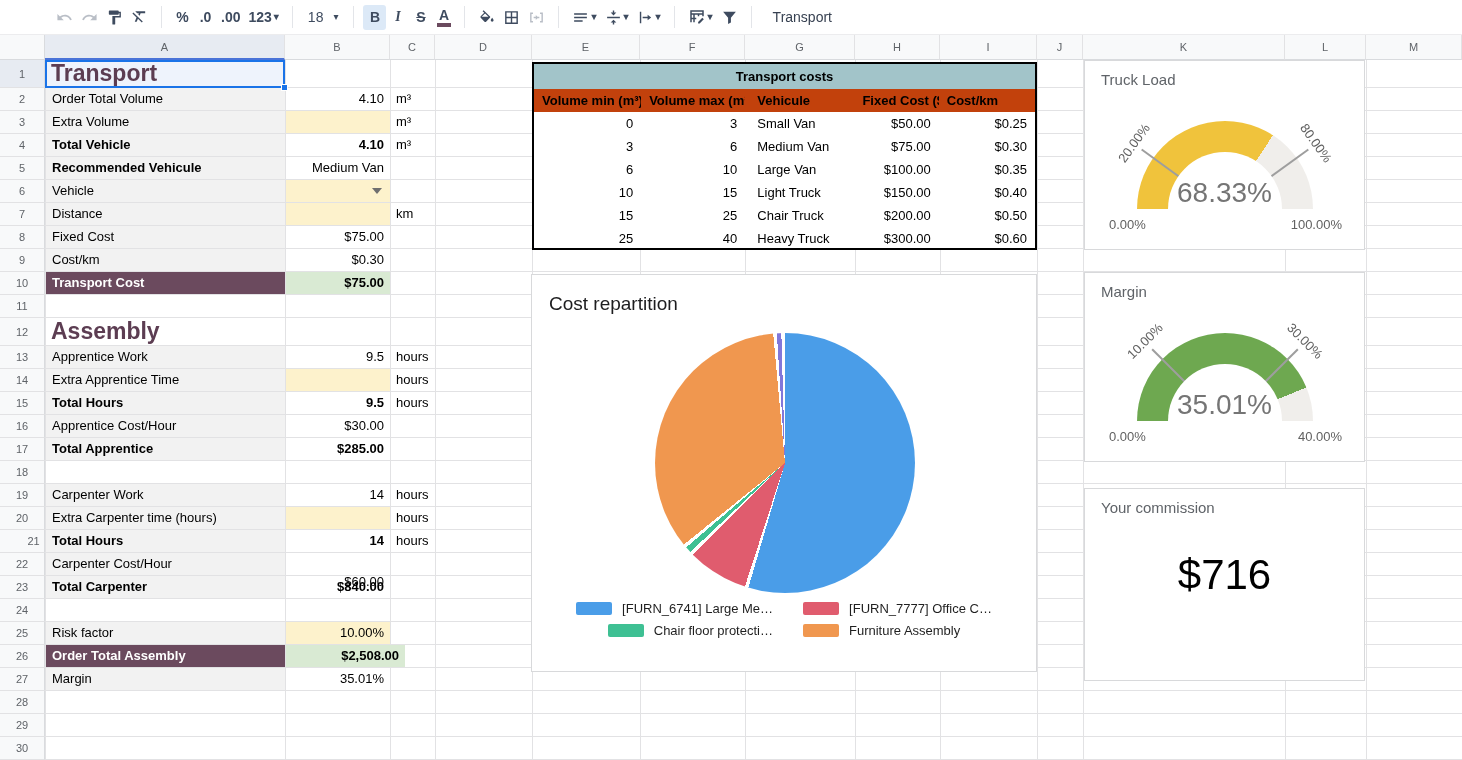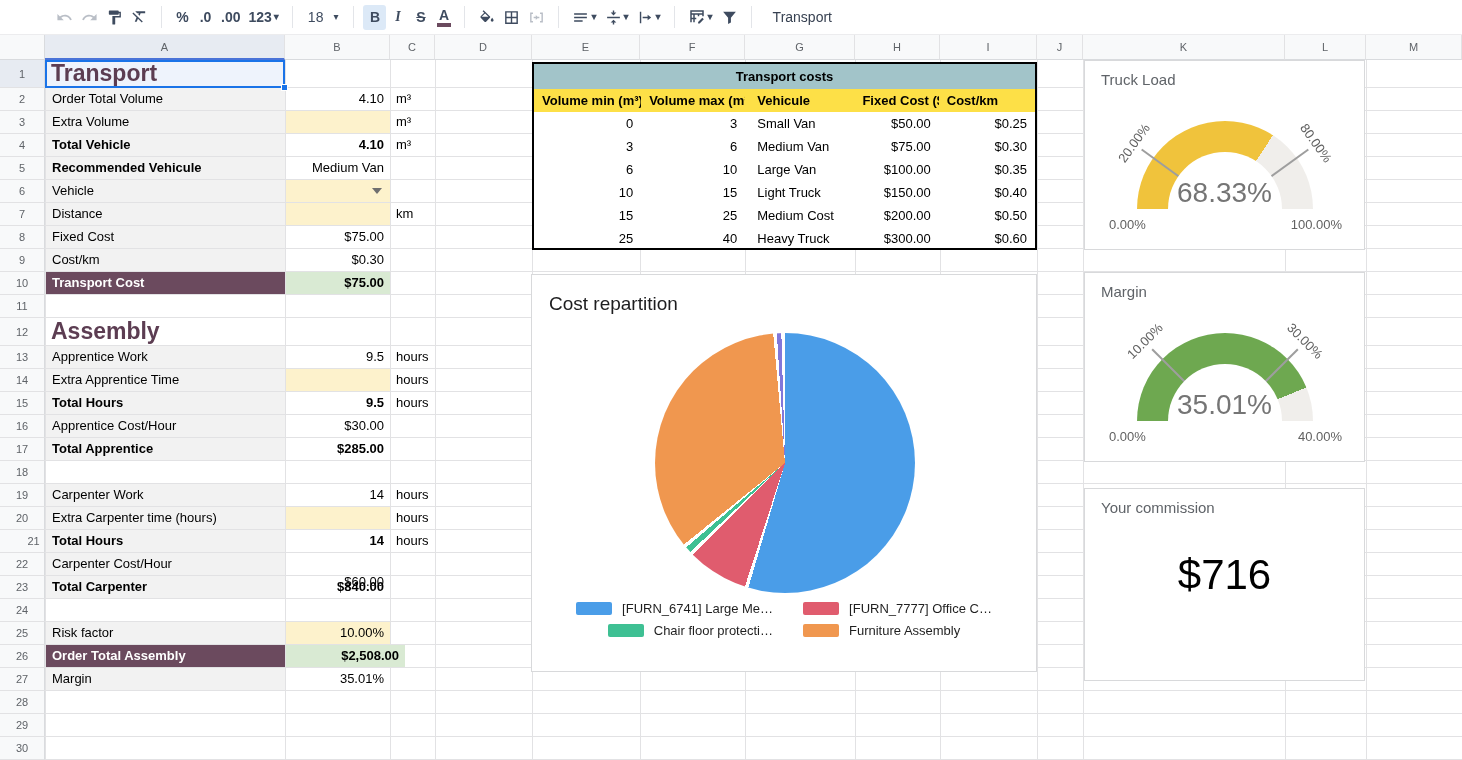--- a/index.html
+++ b/index.html
@@ -60,21 +60,21 @@
                  background:#1a73e8; border:1px solid #fff; z-index:5; }
 
   
   .card { position:absolute; background:#fff; border:1px solid #d8d9db; z-index:6; }
 
   
   .costs { left:532px; top:27px; width:505px; height:188px; border:2px solid #000; }
   .ct-title { height:25px; background:#a2c4c9; font-size:13px; font-weight:700;
               text-align:center; line-height:25px; color:#000; }
   .ct-row { display:flex; height:23px; }
-  .ct-row.hdr { background:#fde047; font-weight:700; }
+  .ct-row.hdr { background:#c2410c; font-weight:700; }
   .ct-cell { font-size:13px; line-height:23px; padding:0 8px; white-space:nowrap; overflow:hidden; }
 
   
   .pie-card { left:531px; top:239px; width:506px; height:398px; }
   .pie-title { position:absolute; left:17px; top:18px; font-size:19px; color:#1d1d1f; }
   .pie { position:absolute; left:123px; top:58px; width:260px; height:260px; border-radius:50%; }
   .legend { position:absolute; left:0; right:0; top:322px; }
   .lrow { display:flex; justify-content:center; align-items:center; height:22px; gap:30px; }
   .litem { display:flex; align-items:center; font-size:13px; color:#1f1f1f; }
   .sw { width:36px; height:13px; border-radius:2px; margin-right:10px; }
@@ -391,21 +391,21 @@
         <div class="ct-row">
           <div class="ct-cell" style="width: 108px; text-align: right;">10</div>
           <div class="ct-cell" style="width: 105px; text-align: right;">15</div>
           <div class="ct-cell" style="width: 110px; text-align: left; padding-left: 12px;">Light Truck</div>
           <div class="ct-cell" style="width: 85px; text-align: right;">$150.00</div>
           <div class="ct-cell" style="width: 97px; text-align: right;">$0.40</div>
         </div>
         <div class="ct-row">
           <div class="ct-cell" style="width: 108px; text-align: right;">15</div>
           <div class="ct-cell" style="width: 105px; text-align: right;">25</div>
-          <div class="ct-cell" style="width: 110px; text-align: left; padding-left: 12px;">Medium Cost</div>
+          <div class="ct-cell" style="width: 110px; text-align: left; padding-left: 12px;">Chair Truck</div>
           <div class="ct-cell" style="width: 85px; text-align: right;">$200.00</div>
           <div class="ct-cell" style="width: 97px; text-align: right;">$0.50</div>
         </div>
         <div class="ct-row">
           <div class="ct-cell" style="width: 108px; text-align: right;">25</div>
           <div class="ct-cell" style="width: 105px; text-align: right;">40</div>
           <div class="ct-cell" style="width: 110px; text-align: left; padding-left: 12px;">Heavy Truck</div>
           <div class="ct-cell" style="width: 85px; text-align: right;">$300.00</div>
           <div class="ct-cell" style="width: 97px; text-align: right;">$0.60</div>
         </div>

